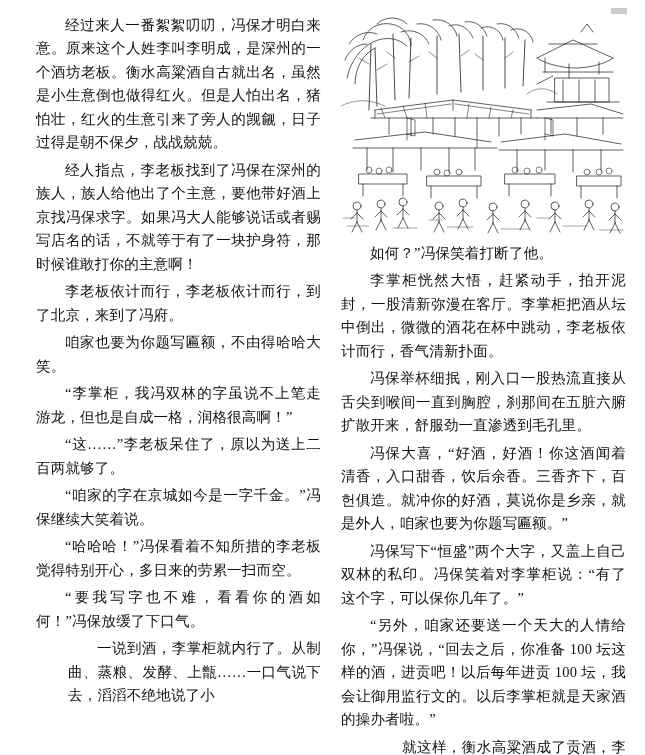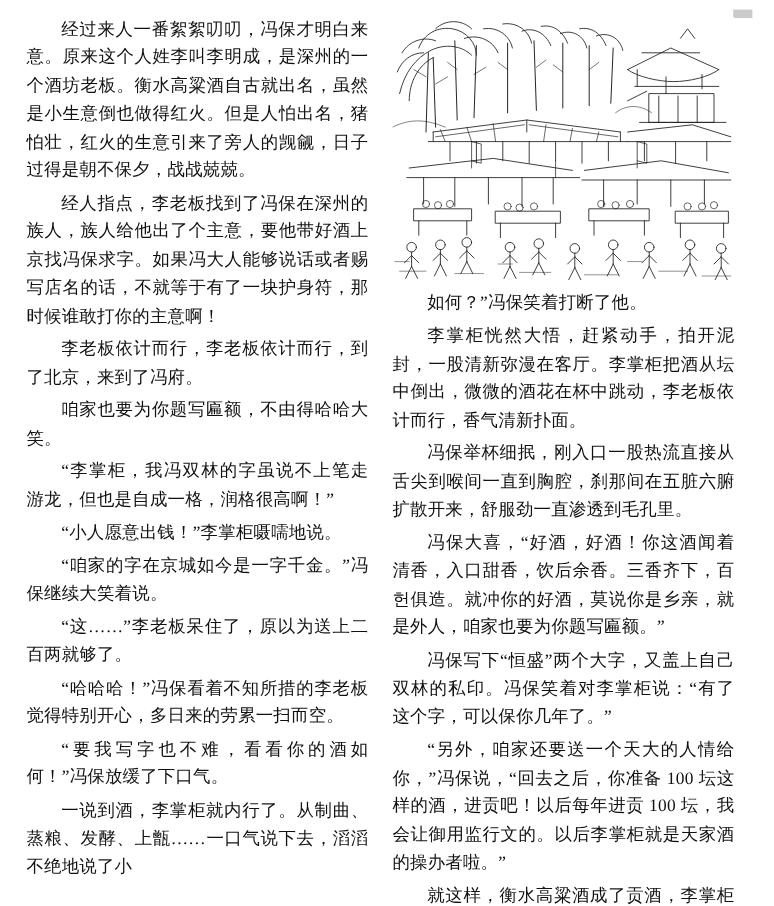--- a/index.html
+++ b/index.html
@@ -12,21 +12,21 @@
     background: #ffffff;
     font-family: "Liberation Serif", "DejaVu Serif", serif;
     color: #111111;
     overflow: hidden;
   }
   .page {
     position: relative;
     width: 645px;
     height: 666px;
     box-sizing: border-box;
-    padding: 14px 16px 10px 22px;
+    padding: 14px 16px 10px 36px;
   }
   .columns {
     display: flex;
     flex-direction: row;
     gap: 20px;
     height: 100%;
   }
   .col {
     width: 285px;
     flex: 0 0 285px;
@@ -40,20 +40,21 @@
     margin: 0 0 4px 0;
     text-indent: 2em;
     font-size: 14.5px;
     line-height: 1.62;
     text-align: justify;
     text-justify: inter-ideograph;
     letter-spacing: 0.2px;
   }
   p.para:last-child {
     margin-bottom: 0;
+    margin-left: 32px;
   }
   .illus-wrap {
     width: 285px;
     height: 220px;
     margin: 0 0 8px 0;
     position: relative;
     overflow: hidden;
   }
   .illus-wrap svg {
     display: block;
@@ -76,23 +77,22 @@
   <div class="corner-mark"></div>
 
   <div class="columns">
 
     <div class="col col-left">
       <p class="para">经过来人一番絮絮叨叨，冯保才明白来意。原来这个人姓李叫李明成，是深州的一个酒坊老板。衡水高粱酒自古就出名，虽然是小生意倒也做得红火。但是人怕出名，猪怕壮，红火的生意引来了旁人的觊觎，日子过得是朝不保夕，战战兢兢。</p>
       <p class="para">经人指点，李老板找到了冯保在深州的族人，族人给他出了个主意，要他带好酒上京找冯保求字。如果冯大人能够说话或者赐写店名的话，不就等于有了一块护身符，那时候谁敢打你的主意啊！</p>
       <p class="para">李老板依计而行，李老板依计而行，到了北京，来到了冯府。</p>
       <p class="para">咱家也要为你题写匾额，不由得哈哈大笑。</p>
       <p class="para">“李掌柜，我冯双林的字虽说不上笔走游龙，但也是自成一格，润格很高啊！”</p>
-      <p class="para">“小人愿意出钱！”李掌柜嗫嚅地说。</p>
+      <p class="para">“这……”李老板呆住了，原以为送上二百两就够了。</p>
       <p class="para">“咱家的字在京城如今是一字千金。”冯保继续大笑着说。</p>
-      <p class="para">“这……”李老板呆住了，原以为送上二百两就够了。</p>
       <p class="para">“哈哈哈！”冯保看着不知所措的李老板觉得特别开心，多日来的劳累一扫而空。</p>
       <p class="para">“要我写字也不难，看看你的酒如何！”冯保放缓了下口气。</p>
       <p class="para">一说到酒，李掌柜就内行了。从制曲、蒸粮、发酵、上甑……一口气说下去，滔滔不绝地说了小</p>
     </div>
 
     <div class="col col-right">
 
       <div class="illus-wrap">
         <svg width="285" height="220" viewBox="0 0 285 220" xmlns="http://www.w3.org/2000/svg">
           <rect x="0" y="0" width="285" height="220" fill="#ffffff"></rect>

